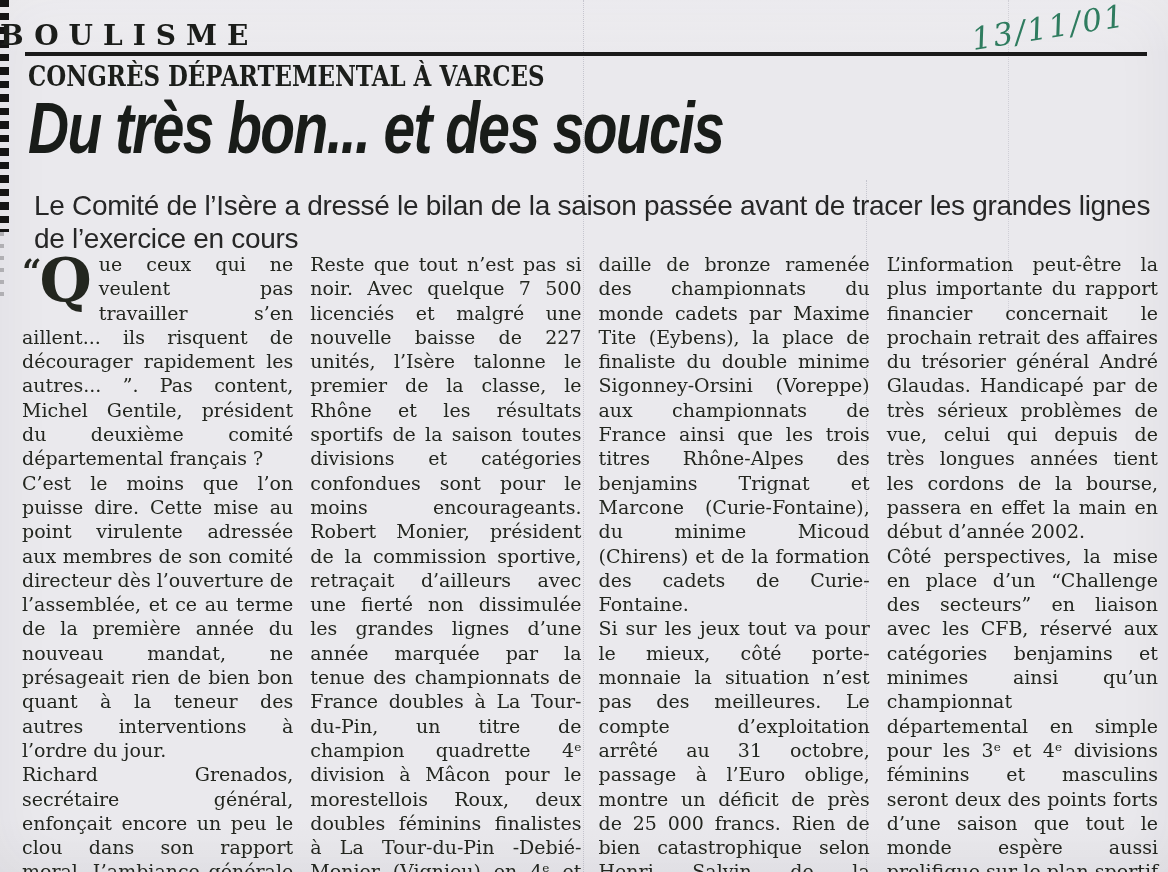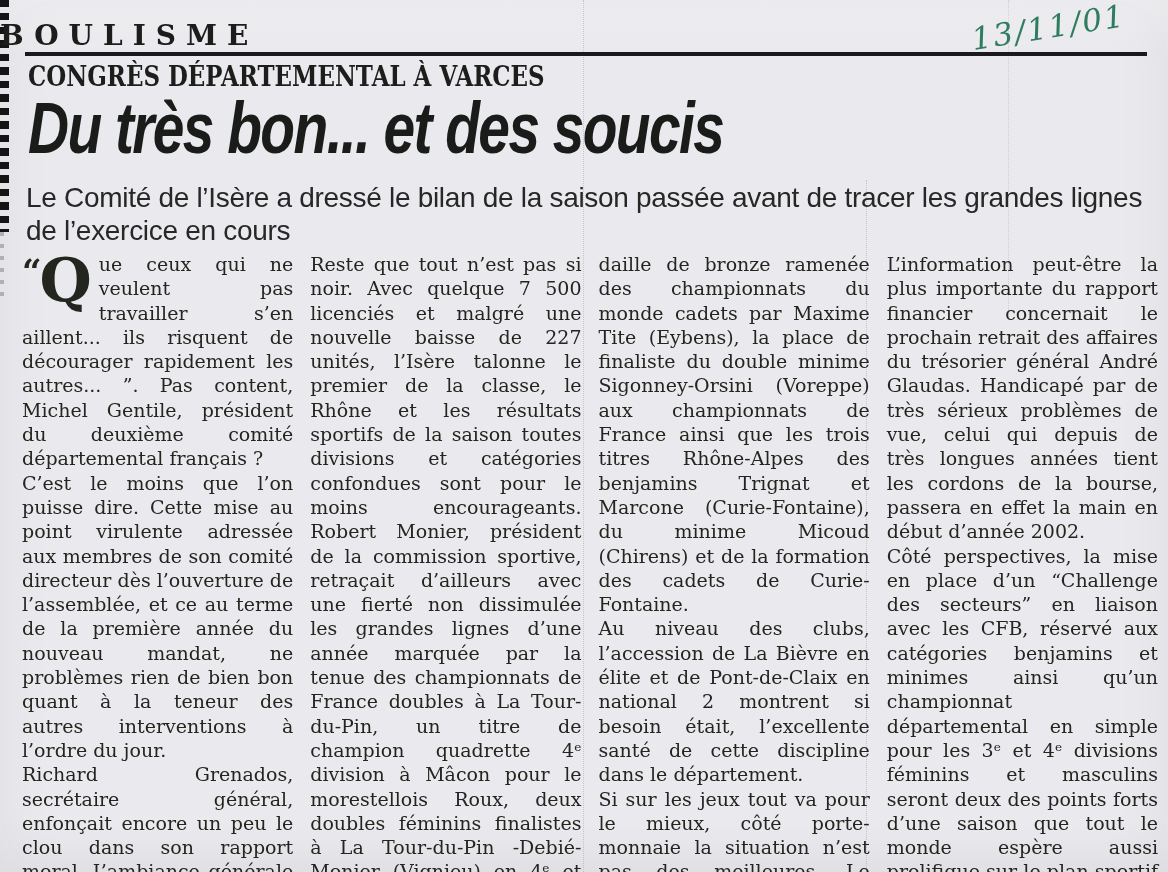--- a/index.html
+++ b/index.html
@@ -55,21 +55,21 @@
   }
   .headline{
     position:absolute;top:92px;left:28px;margin:0;
     font:italic 700 72px/1 "Liberation Sans", sans-serif;
     letter-spacing:-2px;
     color:#191c19;
     transform:scaleX(.79);transform-origin:left center;
     white-space:nowrap;
   }
   .standfirst{
-    position:absolute;top:178px;left:22px;width:1130px;margin:4px;
+    position:absolute;top:178px;left:22px;width:1130px;margin:12px;
     font:400 28px/1.17 "Liberation Sans", sans-serif;
     color:#272727;
     letter-spacing:-.3px;
   }
   .columns{
     position:absolute;top:252px;left:22px;width:1136px;
     display:grid;grid-template-columns:repeat(4,1fr);gap:17px;
   }
   .col{min-width:0;}
   .col p{
@@ -96,29 +96,28 @@
   <div class="handwritten">13/11/01</div>
   <div class="header-rule"></div>
 
   <div class="kicker">CONGRÈS DÉPARTEMENTAL À VARCES</div>
   <h1 class="headline">Du très bon... et des soucis</h1>
   <p class="standfirst">Le Comité de l’Isère a dressé le bilan de la saison passée avant de tracer les grandes lignes de l’exercice en cours</p>
 
   <div class="columns">
     <div class="col">
         <p><span class="dropcap"><span class="dc-quote">“</span><span class="dc-letter">Q</span></span>ue ceux qui ne veulent pas travailler s’en aillent... ils risquent de décourager rapidement les autres... ”. Pas content, Michel Gentile, président du deuxième comité départemental français&nbsp;?</p>
-        <p>C’est le moins que l’on puisse dire. Cette mise au point virulente adressée aux membres de son comité directeur dès l’ouverture de l’assemblée, et ce au terme de la première année du nouveau mandat, ne problèmes rien de bien bon quant à la teneur des autres interventions à l’ordre du jour.</p>
+        <p>C’est le moins que l’on puisse dire. Cette mise au point virulente adressée aux membres de son comité directeur dès l’ouverture de l’assemblée, et ce au terme de la première année du nouveau mandat, ne présageait rien de bien bon quant à la teneur des autres interventions à l’ordre du jour.</p>
         <p>Richard Grenados, secrétaire général, enfonçait encore un peu le clou dans son rapport moral. L’ambiance générale n’incite guère à l’optimisme et malgré les interventions tour à tour musclées ou désabusées du président, peu de choses ont changé en ce qui concerne l’implication des élus dans la vie et la gestion du comité...</p>
       </div>
     <div class="col">
         <p>Reste que tout n’est pas si noir. Avec quelque 7&nbsp;500 licenciés et malgré une nouvelle baisse de 227 unités, l’Isère talonne le premier de la classe, le Rhône et les résultats sportifs de la saison toutes divisions et catégories confondues sont pour le moins encourageants. Robert Monier, président de la commission sportive, retraçait d’ailleurs avec une fierté non dissimulée les grandes lignes d’une année marquée par la tenue des championnats de France doubles à La Tour-du-Pin, un titre de champion quadrette 4ᵉ division à Mâcon pour le morestellois Roux, deux doubles féminins finalistes à La Tour-du-Pin -Debié-Monier (Vignieu) en 4ᵉ et Héraud-Combet-Vercherin (Curie-Fontaine) en national/3ᵉ.</p>
       </div>
     <div class="col">
         <p>daille de bronze ramenée des championnats du monde cadets par Maxime Tite (Eybens), la place de finaliste du double minime Sigonney-Orsini (Voreppe) aux championnats de France ainsi que les trois titres Rhône-Alpes des benjamins Trignat et Marcone (Curie-Fontaine), du minime Micoud (Chirens) et de la formation des cadets de Curie-Fontaine.</p>
-        <p>Au niveau des clubs, l’accession de La Bièvre en élite et de Pont-de-Claix en national 2 montrent si besoin était, l’excellente santé de cette discipline dans le département.</p>
         <p>Si sur les jeux tout va pour le mieux, côté porte-monnaie la situation n’est pas des meilleures. Le compte d’exploitation arrêté au 31 octobre, passage à l’Euro oblige, montre un déficit de près de 25&nbsp;000 francs. Rien de bien catastrophique selon Henri Salvin de la commission de contrôle même si quelques postes tels que les déplacements et les réceptions sont à surveiller de très près pour le prochain exercice.</p>
       </div>
     <div class="col">
         <p>L’information peut-être la plus importante du rapport financier concernait le prochain retrait des affaires du trésorier général André Glaudas. Handicapé par de très sérieux problèmes de vue, celui qui depuis de très longues années tient les cordons de la bourse, passera en effet la main en début d’année 2002.</p>
         <p>Côté perspectives, la mise en place d’un “Challenge des secteurs” en liaison avec les CFB, réservé aux catégories benjamins et minimes ainsi qu’un championnat départemental en simple pour les 3ᵉ et 4ᵉ divisions féminins et masculins seront deux des points forts d’une saison que tout le monde espère aussi prolifique sur le plan sportif que celle qui vient de s’achever. Pour le reste, si toutes les composantes de la discipline se serrent les coudes, il n’y a aucune raison pour que le comité bouliste de l’Isère ne devienne dans un très proche avenir le numéro un.</p>
       </div>
   </div>
 </div>
 
 </body></html>

